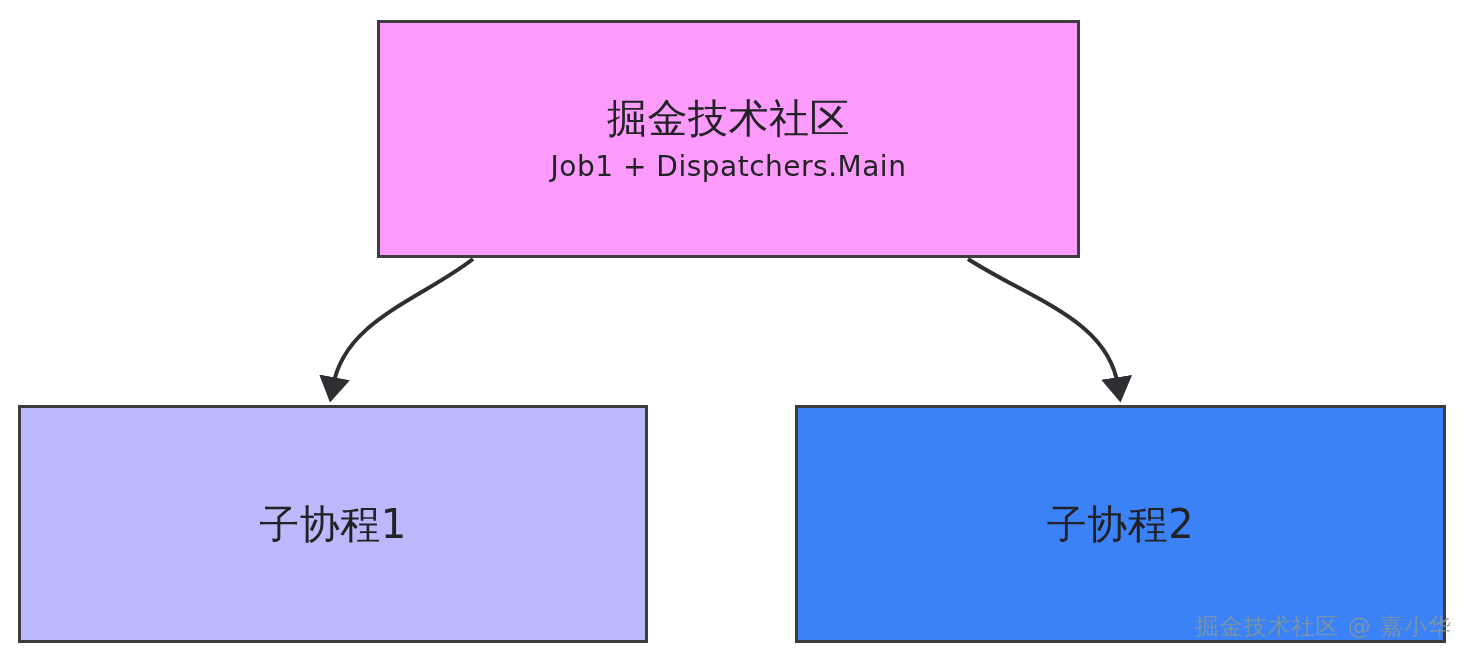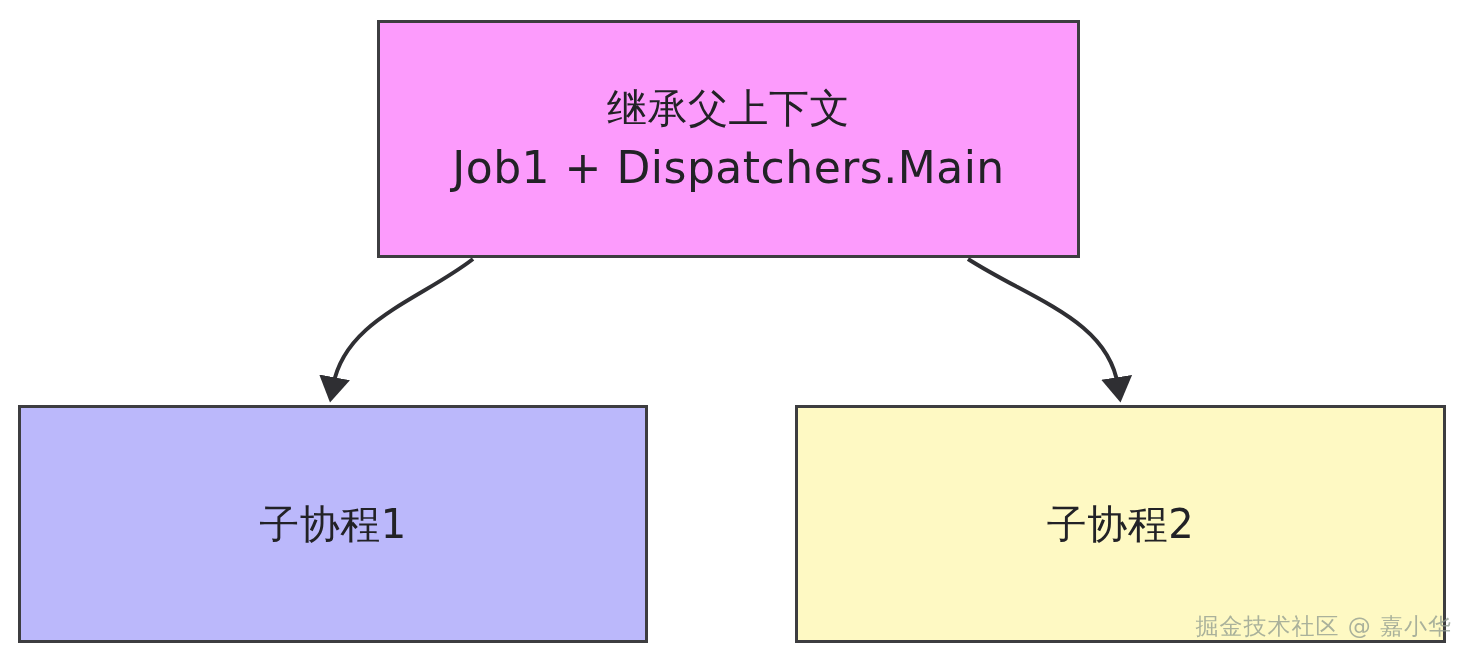--- a/index.html
+++ b/index.html
@@ -34,21 +34,21 @@
     text-align: center;
     color: #222226;
   }
   .node .line1 {
     font-size: 40px;
     line-height: 1.22;
     letter-spacing: 0.5px;
     white-space: nowrap;
   }
   .node .line2 {
-    font-size: 44px;
+    font-size: 28px;
     line-height: 1.22;
     letter-spacing: 0.5px;
     white-space: nowrap;
     margin-top: 8px;
   }
   #node-parent {
     left: 377px;
     top: 20px;
     width: 703px;
     height: 238px;
@@ -60,21 +60,21 @@
     width: 630px;
     height: 238px;
     background: #bbb8fb;
     text-align: center;
   }
   #node-child2 {
     left: 795px;
     top: 405px;
     width: 651px;
     height: 238px;
-    background: #fef9c3;
+    background: #3b82f6;
   }
   .watermark {
     position: absolute;
     right: 14px;
     bottom: 24px;
     font-size: 23px;
     color: #8e9a8e;
     opacity: 0.75;
     white-space: nowrap;
     letter-spacing: 1px;
@@ -91,21 +91,21 @@
         <path d="M 0 0.6 L 6.4 4.5 L 0 8.4 z" fill="#2f2f33"></path>
       </marker>
     </defs>
 
     <path d="M 473 259 C 420 300 345 320 333 386" fill="none" stroke="#2f2f33" stroke-width="4" marker-end="url(#arrowhead)"></path>
 
     <path d="M 968 259 C 1032 300 1108 320 1118 386" fill="none" stroke="#2f2f33" stroke-width="4" marker-end="url(#arrowhead)"></path>
   </svg>
 
   <div class="node" id="node-parent">
-    <div class="line1">继承父上下文</div>
+    <div class="line1">掘金技术社区</div>
     <div class="line2">Job1 + Dispatchers.Main</div>
   </div>
 
   <div class="node" id="node-child1">
     <div class="line1">子协程1</div>
   </div>
 
   <div class="node" id="node-child2">
     <div class="line1">子协程2</div>
   </div>

